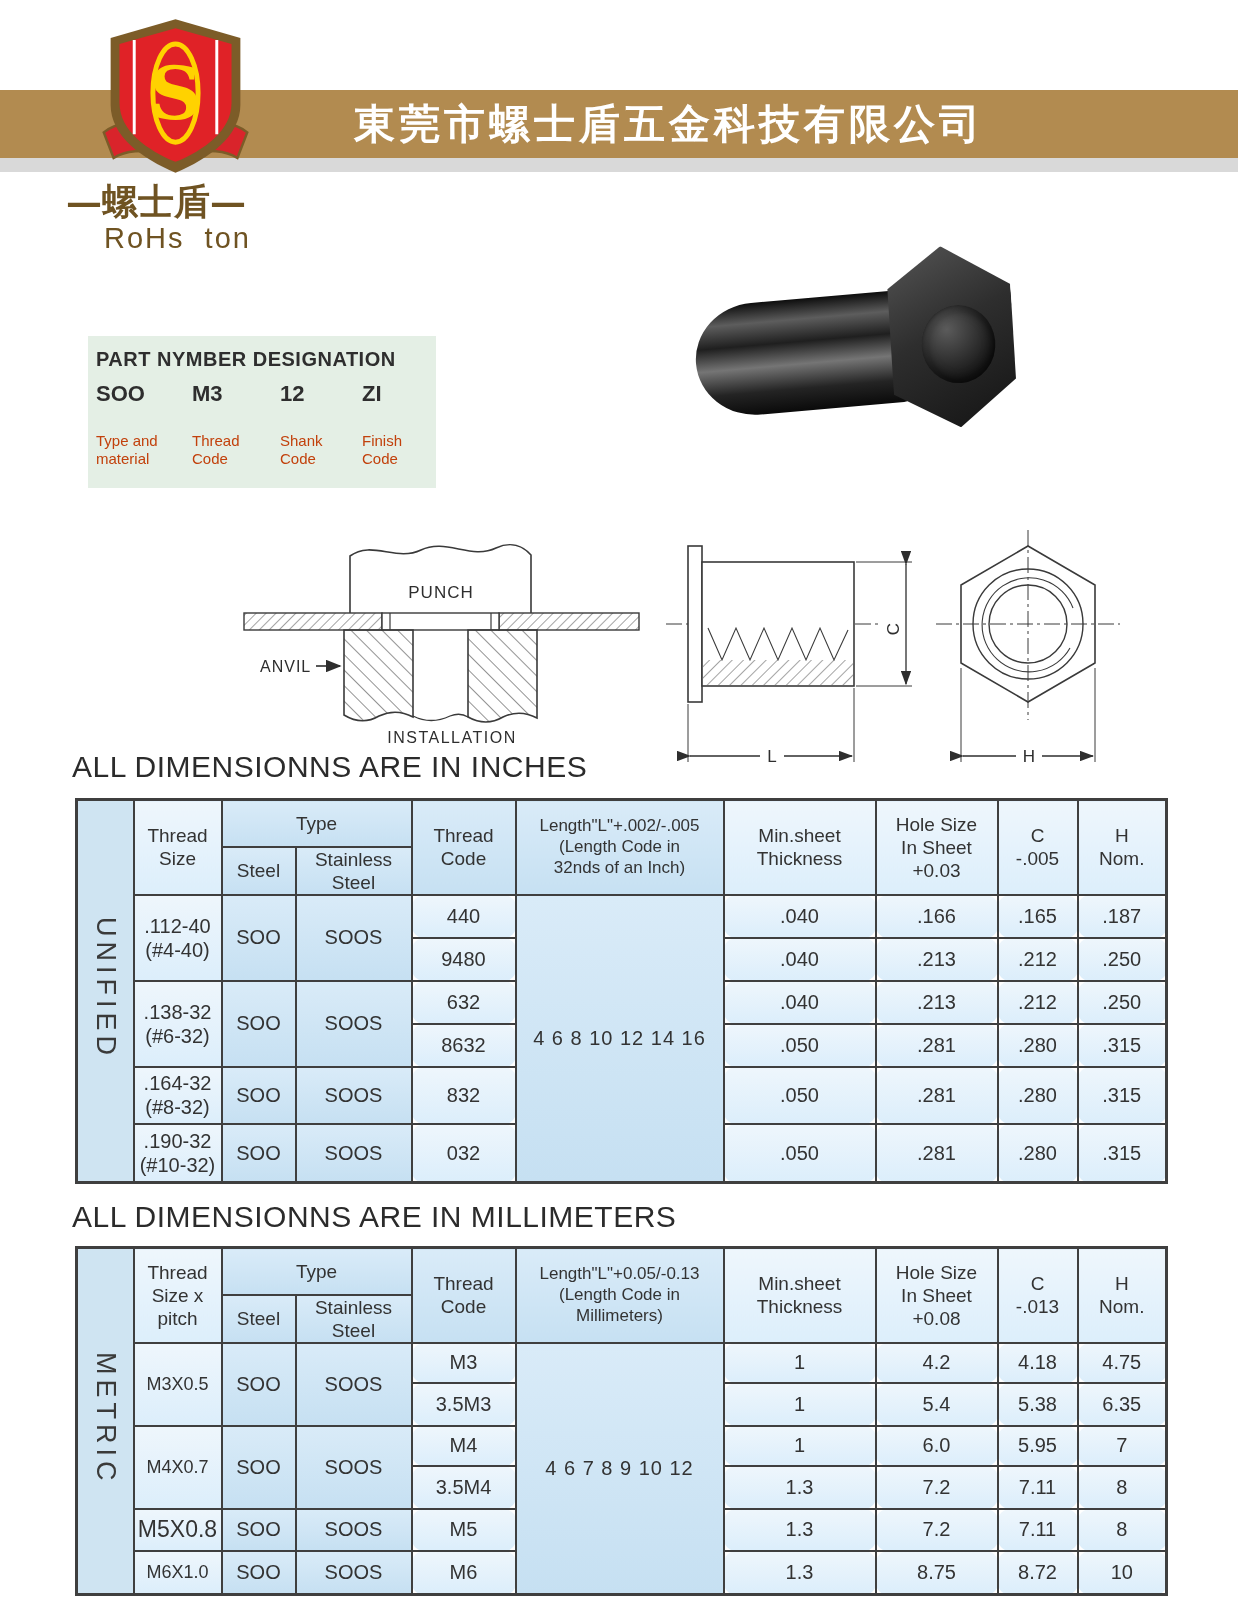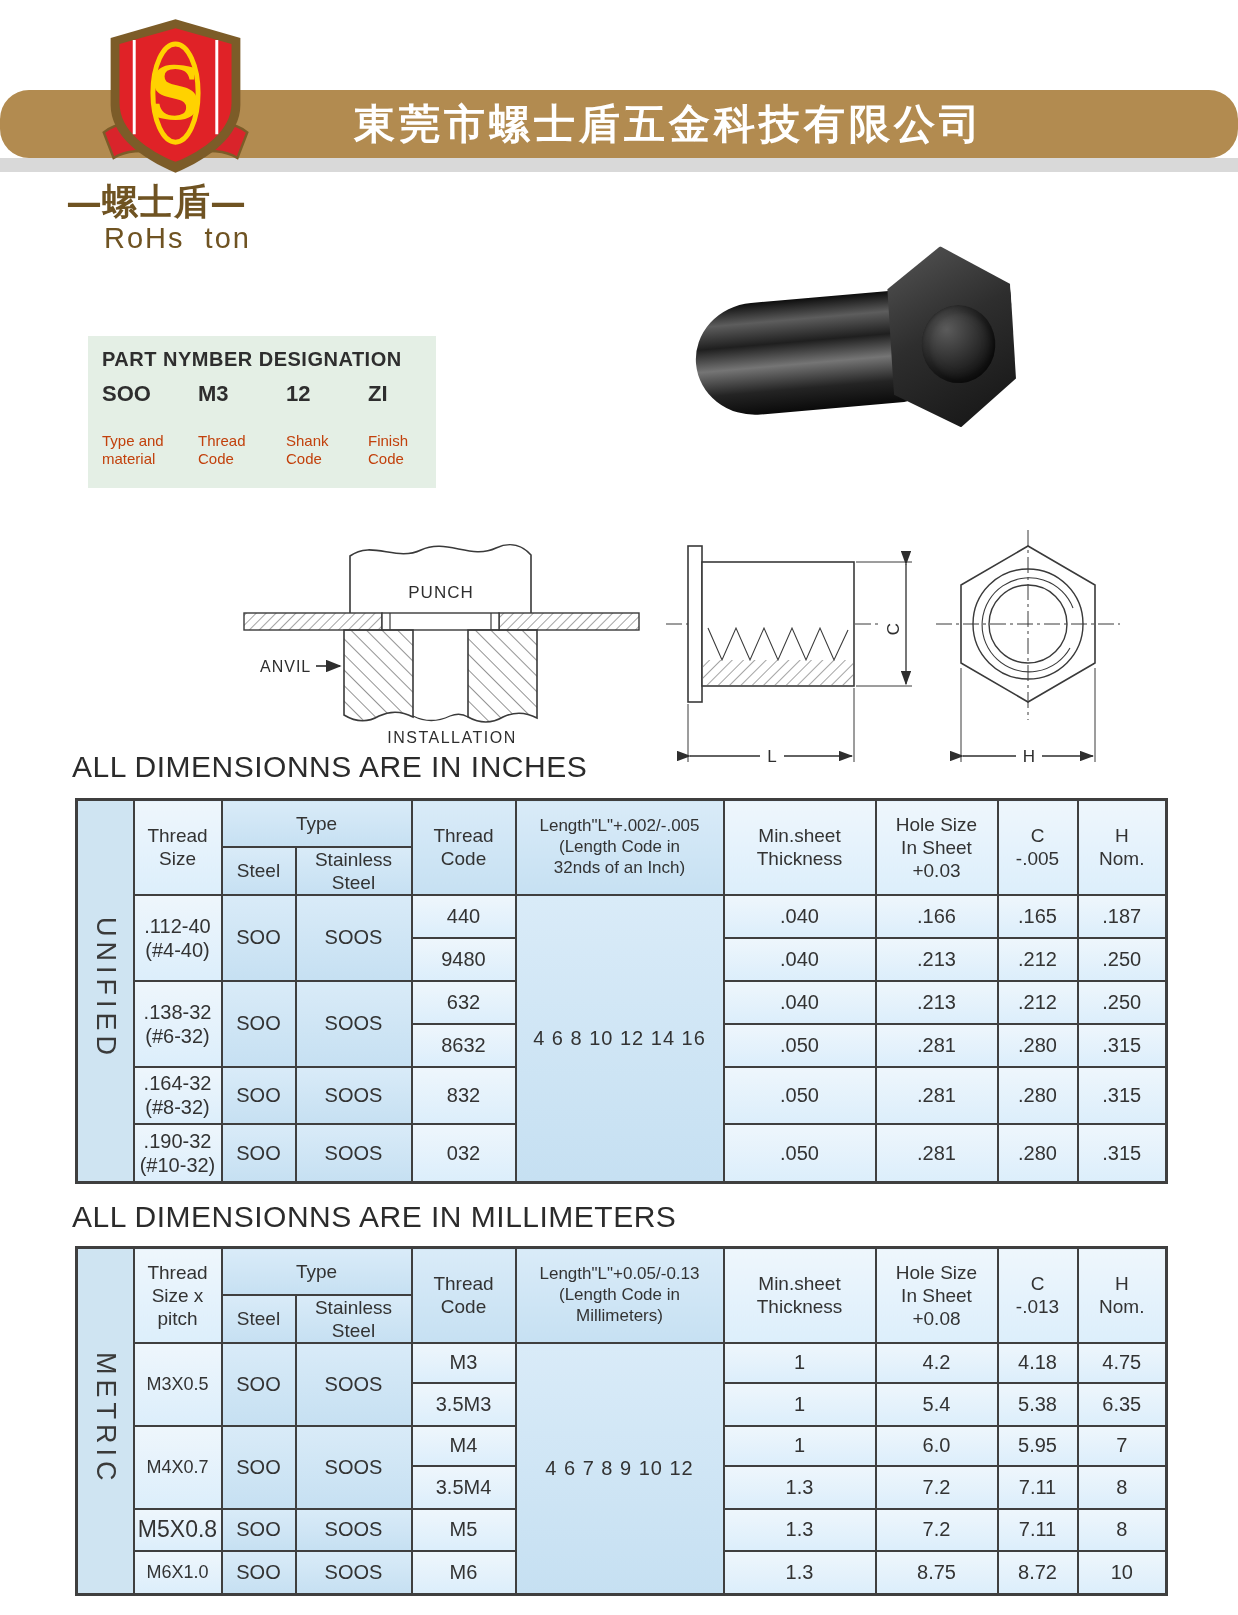--- a/index.html
+++ b/index.html
@@ -1,32 +1,32 @@
 <!DOCTYPE html>
 <html><head>
 <meta charset="utf-8">
 <style>
   html,body{margin:0;padding:0;background:#fff;}
   .page{position:relative;width:1238px;height:1615px;background:#fff;overflow:hidden;
         font-family:"Liberation Sans", sans-serif;color:#333;}
 
   
-  .banner{position:absolute;left:0;top:90px;width:1238px;height:68px;border-radius:29px;}
+  .banner{position:absolute;left:0;top:90px;width:1238px;height:68px;}
   .banner-text{width:100%;height:68px;line-height:68px;text-align:center;padding-left:100px;box-sizing:border-box;
                color:#fff;font-size:41px;font-weight:bold;letter-spacing:4px;}
   .gray-strip{position:absolute;left:0;top:158px;width:1238px;height:14px;background:#d9d9d9;}
   .logo{position:absolute;left:90px;top:14px;width:172px;height:166px;}
   .brand-cn{position:absolute;left:66px;top:178px;width:260px;font-family:"DejaVu Serif",serif;
             font-size:36px;font-weight:bold;color:#6f5322;}
   .brand-en{position:absolute;left:104px;top:222px;font-size:29px;font-weight:normal;color:#6f5322;
             letter-spacing:2px;word-spacing:10px;}
 
   
   .pn-box{position:absolute;left:88px;top:336px;width:348px;height:152px;background:#e4efe5;
-          box-sizing:border-box;padding:12px 10px 0 14px;}
+          box-sizing:border-box;padding:12px 10px 0 8px;}
   .pn-title{font-size:20px;font-weight:bold;color:#2e2e2e;letter-spacing:0.5px;}
   .pn-grid{display:grid;grid-template-columns:96px 88px 82px 70px;margin-top:10px;}
   .pn-code{font-size:22px;font-weight:bold;color:#2e2e2e;}
   .pn-label{font-size:15px;color:#c2410c;line-height:1.18;margin-top:25px;width:70px;}
 
   
   .photo{position:absolute;left:695px;top:252px;width:322px;height:186px;transform:rotate(-5deg);}
   .ph-cyl{position:absolute;left:0px;top:42px;width:212px;height:112px;
           border-radius:60px 8px 8px 60px / 56px 8px 8px 56px;
           background:linear-gradient(180deg,#0d0d0d 0%,#5d5d5d 18%,#1f1f1f 38%,#757575 58%,#242424 80%,#0a0a0a 100%);}
@@ -50,21 +50,21 @@
   table.spec{position:absolute;left:75px;border-collapse:collapse;border:3px solid #3f3f3f;table-layout:fixed;}
   .tb1{top:798px;} .tb2{top:1246px;}
   table.spec td{border:2px solid #3f3f3f;text-align:center;vertical-align:middle;padding:0 2px;
                 font-size:20px;color:#333;background:linear-gradient(180deg,#eef6fc 0%,#dceefb 100%);}
   table.spec td.med{background:linear-gradient(180deg,#d9ebf8 0%,#c6e0f2 100%);}
   table.spec td.grp{background:#cfe4f2;}
   table.spec td.hd{font-size:19px;line-height:1.22;}
   .vert{writing-mode:vertical-rl;font-size:27px;letter-spacing:5px;color:#3a3a3a;font-weight:500;}
   .ts{font-size:17px;line-height:1.2;}
   .lenvals{font-size:18px;letter-spacing:1px;}
-  .valcell{font-size:21px;}
+  .valcell{font-size:21px;border-radius:12px;}
 </style>
 </head>
 <body>
 
 <div class="page">
 
   <div class="banner" style="background:#b28b50;">
     <div class="banner-text">東莞市螺士盾五金科技有限公司</div>
   </div>
   <div class="gray-strip"></div>

